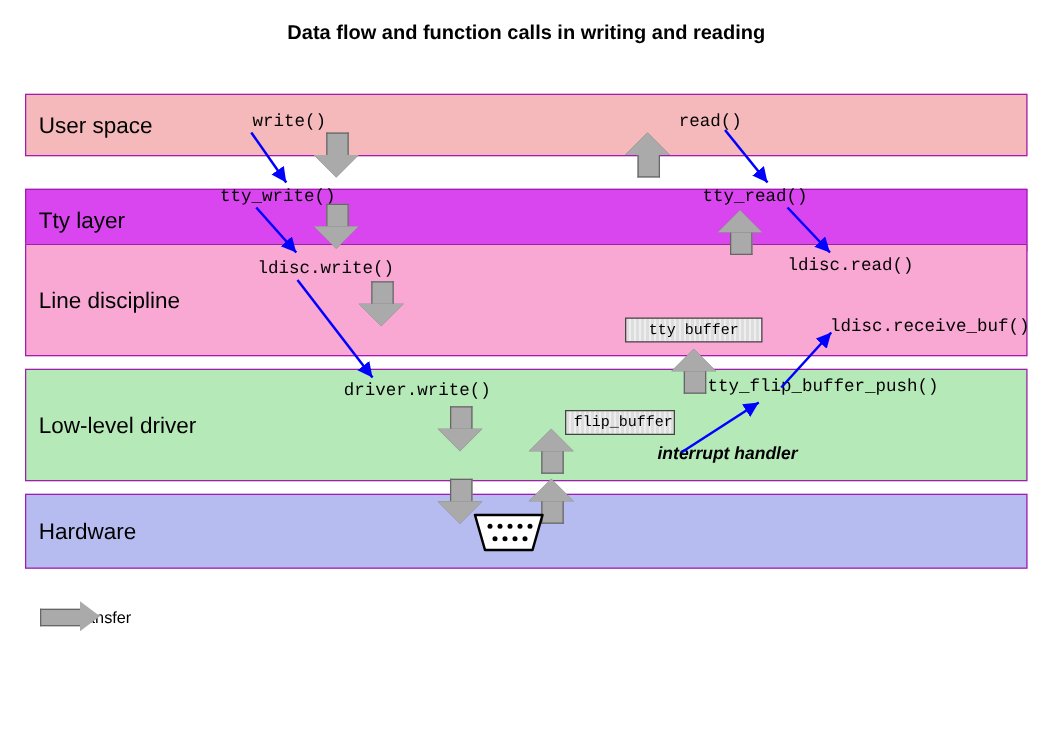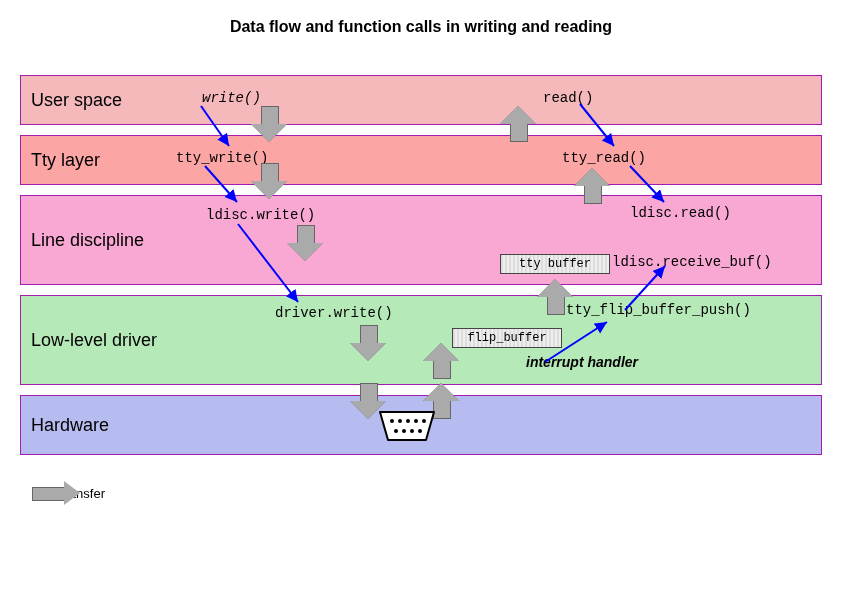--- a/index.html
+++ b/index.html
@@ -25,21 +25,21 @@
     position: absolute;
     left: 20px;
     width: 802px;
     border: 1px solid #a21caf;
     padding-left: 10px;
     display: flex;
     align-items: center;
     font-size: 18px;
   }
   .layer-user   { top: 75px;  height: 50px; background: #f5b9bb; }
-  .layer-tty    { top: 135px; height: 50px; background: #fca5a5; }
+  .layer-tty    { top: 151px; height: 50px; background: #d946ef; }
   .layer-ldisc  { top: 195px; height: 90px; background: #f9a8d4; }
   .layer-driver { top: 295px; height: 90px; background: #b6e9b8; }
   .layer-hw     { top: 395px; height: 60px; background: #b6bcf0; }
 
   .code { font-family: "Courier New", monospace; font-size: 14px; position: absolute; }
   .italic { font-style: italic; font-weight: bold; font-size: 14px; position: absolute; font-family: Arial, sans-serif; }
 
   .buf {
     position: absolute;
     background: repeating-linear-gradient(90deg, #ddd 0 2px, #eee 2px 4px);
@@ -129,34 +129,34 @@
 <div class="layer layer-ldisc">
     <span>Line discipline</span>
   </div>
 <div class="layer layer-driver">
     <span>Low-level driver</span>
   </div>
 <div class="layer layer-hw">
     <span>Hardware</span>
   </div>
 
-<div class="code" style="left:202px; top:90px;font-style:italic;">write()</div>
+<div class="code" style="left:202px; top:90px;">write()</div>
 <div class="code" style="left:176px; top:150px;">tty_write()</div>
 <div class="code" style="left:206px; top:207px;">ldisc.write()</div>
 <div class="code" style="left:275px; top:305px;">driver.write()</div>
 
 <div class="code" style="left:543px; top:90px;">read()</div>
 <div class="code" style="left:562px; top:150px;">tty_read()</div>
 <div class="code" style="left:630px; top:205px;">ldisc.read()</div>
-<div class="code" style="left:612px; top:254px;">ldisc.receive_buf()</div>
+<div class="code" style="left:664px; top:254px;">ldisc.receive_buf()</div>
 <div class="code" style="left:566px; top:302px;">tty_flip_buffer_push()</div>
 <div class="italic" style="left:526px; top:354px;">interrupt handler</div>
 
 <div class="buf" style="left:500px; top:254px; width:110px;">tty buffer</div>
-<div class="buf" style="left:452px; top:328px; width:110px;">flip_buffer</div>
+<div class="buf" style="left:452px; top:328px; width:88px;">flip_buffer</div>
 
 <div class="garrow-down" style="left:251px; top:106px;"></div>
 <div class="garrow-down" style="left:251px; top:163px;"></div>
 <div class="garrow-down" style="left:287px; top:225px;"></div>
 <div class="garrow-down" style="left:350px; top:325px;"></div>
 <div class="garrow-down" style="left:350px; top:383px;"></div>
 
 <div class="garrow-up" style="left:423px; top:383px;"></div>
 <div class="garrow-up" style="left:423px; top:343px;"></div>
 <div class="garrow-up" style="left:537px; top:279px;"></div>

